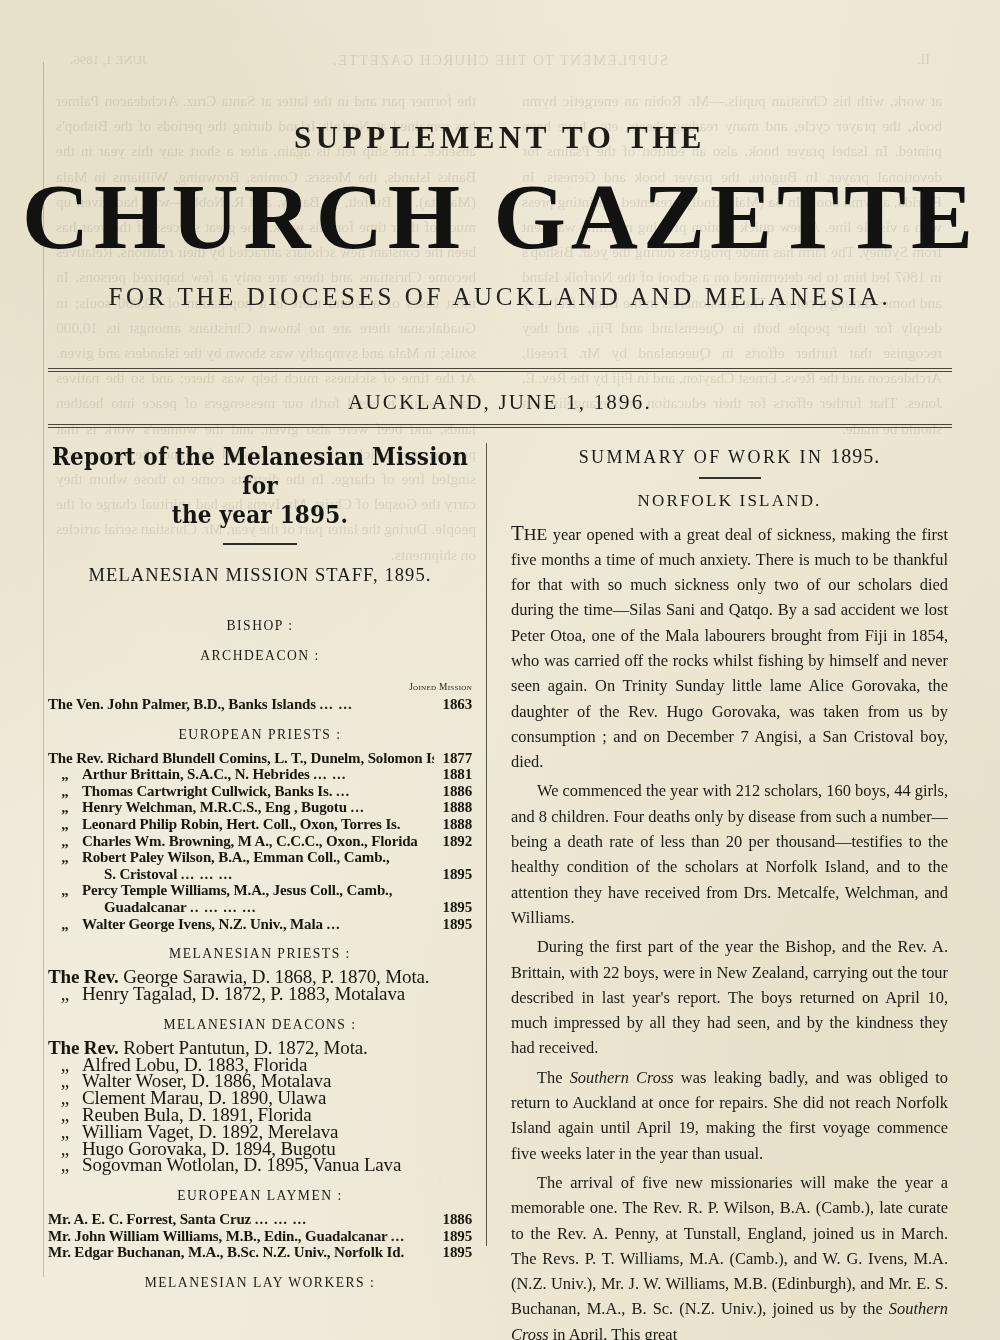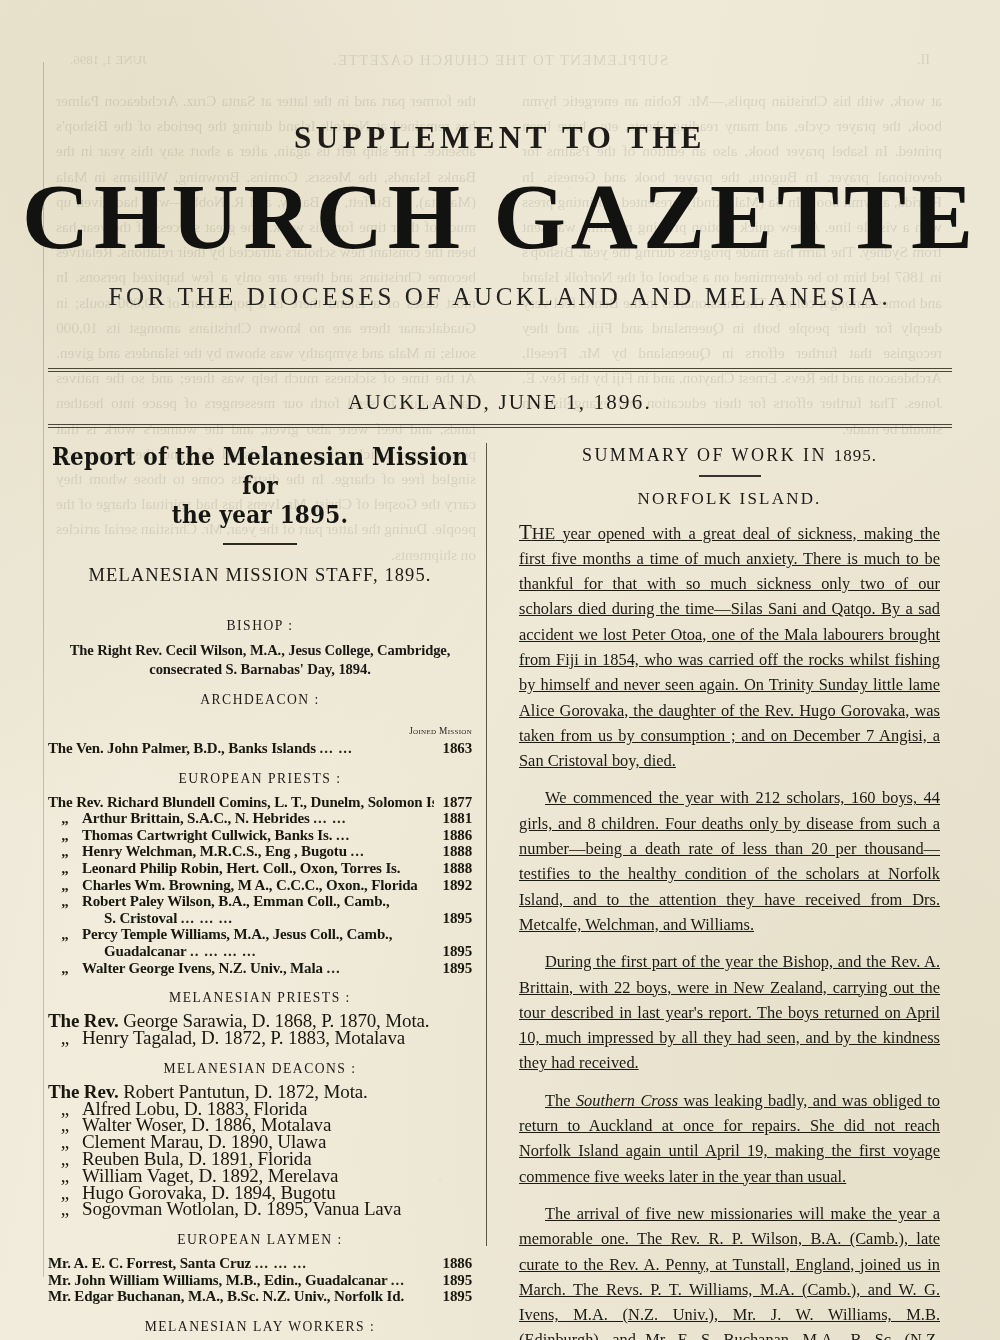--- a/index.html
+++ b/index.html
@@ -310,21 +310,21 @@
   }
 
   
   .summary-head {
     text-align: center;
     font-size: 18px;
     letter-spacing: 2.4px;
     color: #1a1a16;
     margin-top: 2px;
   }
-  .summary-head .yr { font-size: 17px; letter-spacing: 1px; margin-top: 24px; }
+  .summary-head .yr { font-size: 20px; letter-spacing: 1px; margin-top: 24px; }
 
   .rule-sm {
     width: 62px;
     height: 1.5px;
     background: #35342c;
     margin: 9px auto 12px auto;
   }
 
   .place-head {
     text-align: center;
@@ -332,25 +332,24 @@
     letter-spacing: 2.2px;
     color: #1a1a16;
     margin-bottom: 11px;
   }
 
   .body-p {
     font-size: 16.4px;
     line-height: 25.3px;
     text-align: justify;
     text-justify: inter-word;
-    margin: 12px;
+    margin: 4px;
     text-indent: 26px;
     color: #1b1b15;
     hyphens: none;
-    text-decoration: underline;
   }
   .body-p.first { text-indent: 0; }
   .body-p .initcap {
     font-size: 21px;
     line-height: 0;
   }
   .body-p .smcap {
     font-variant: small-caps;
     font-size: 17.6px;
   }
@@ -389,24 +388,20 @@
       <div class="report-title">
         <div><span class="bl">Report of the Melanesian Mission for</span></div>
         <div><span class="bl">the year 1895.</span></div>
       </div>
 
       <div class="short-rule"></div>
 
       <div class="staff-head">MELANESIAN MISSION STAFF, 1895.</div>
 
       <div class="sec-head">Bishop :</div>
-      <div class="bishop-block">
-        <div>The Right Rev. Cecil Wilson, M.A., Jesus College, Cambridge,</div>
-        <div>consecrated S. Barnabas' Day, 1894.</div>
-      </div>
 
       <div class="sec-head">Archdeacon :</div>
       <div class="joined-label">
         <span>Joined Mission</span>
       </div>
       <div class="entry">
         <span class="etext"><span>The Ven. John Palmer, B.D., Banks Islands</span> <span class="lead">...            ...</span></span>
         <span class="eyear">1863</span>
       </div>
 

